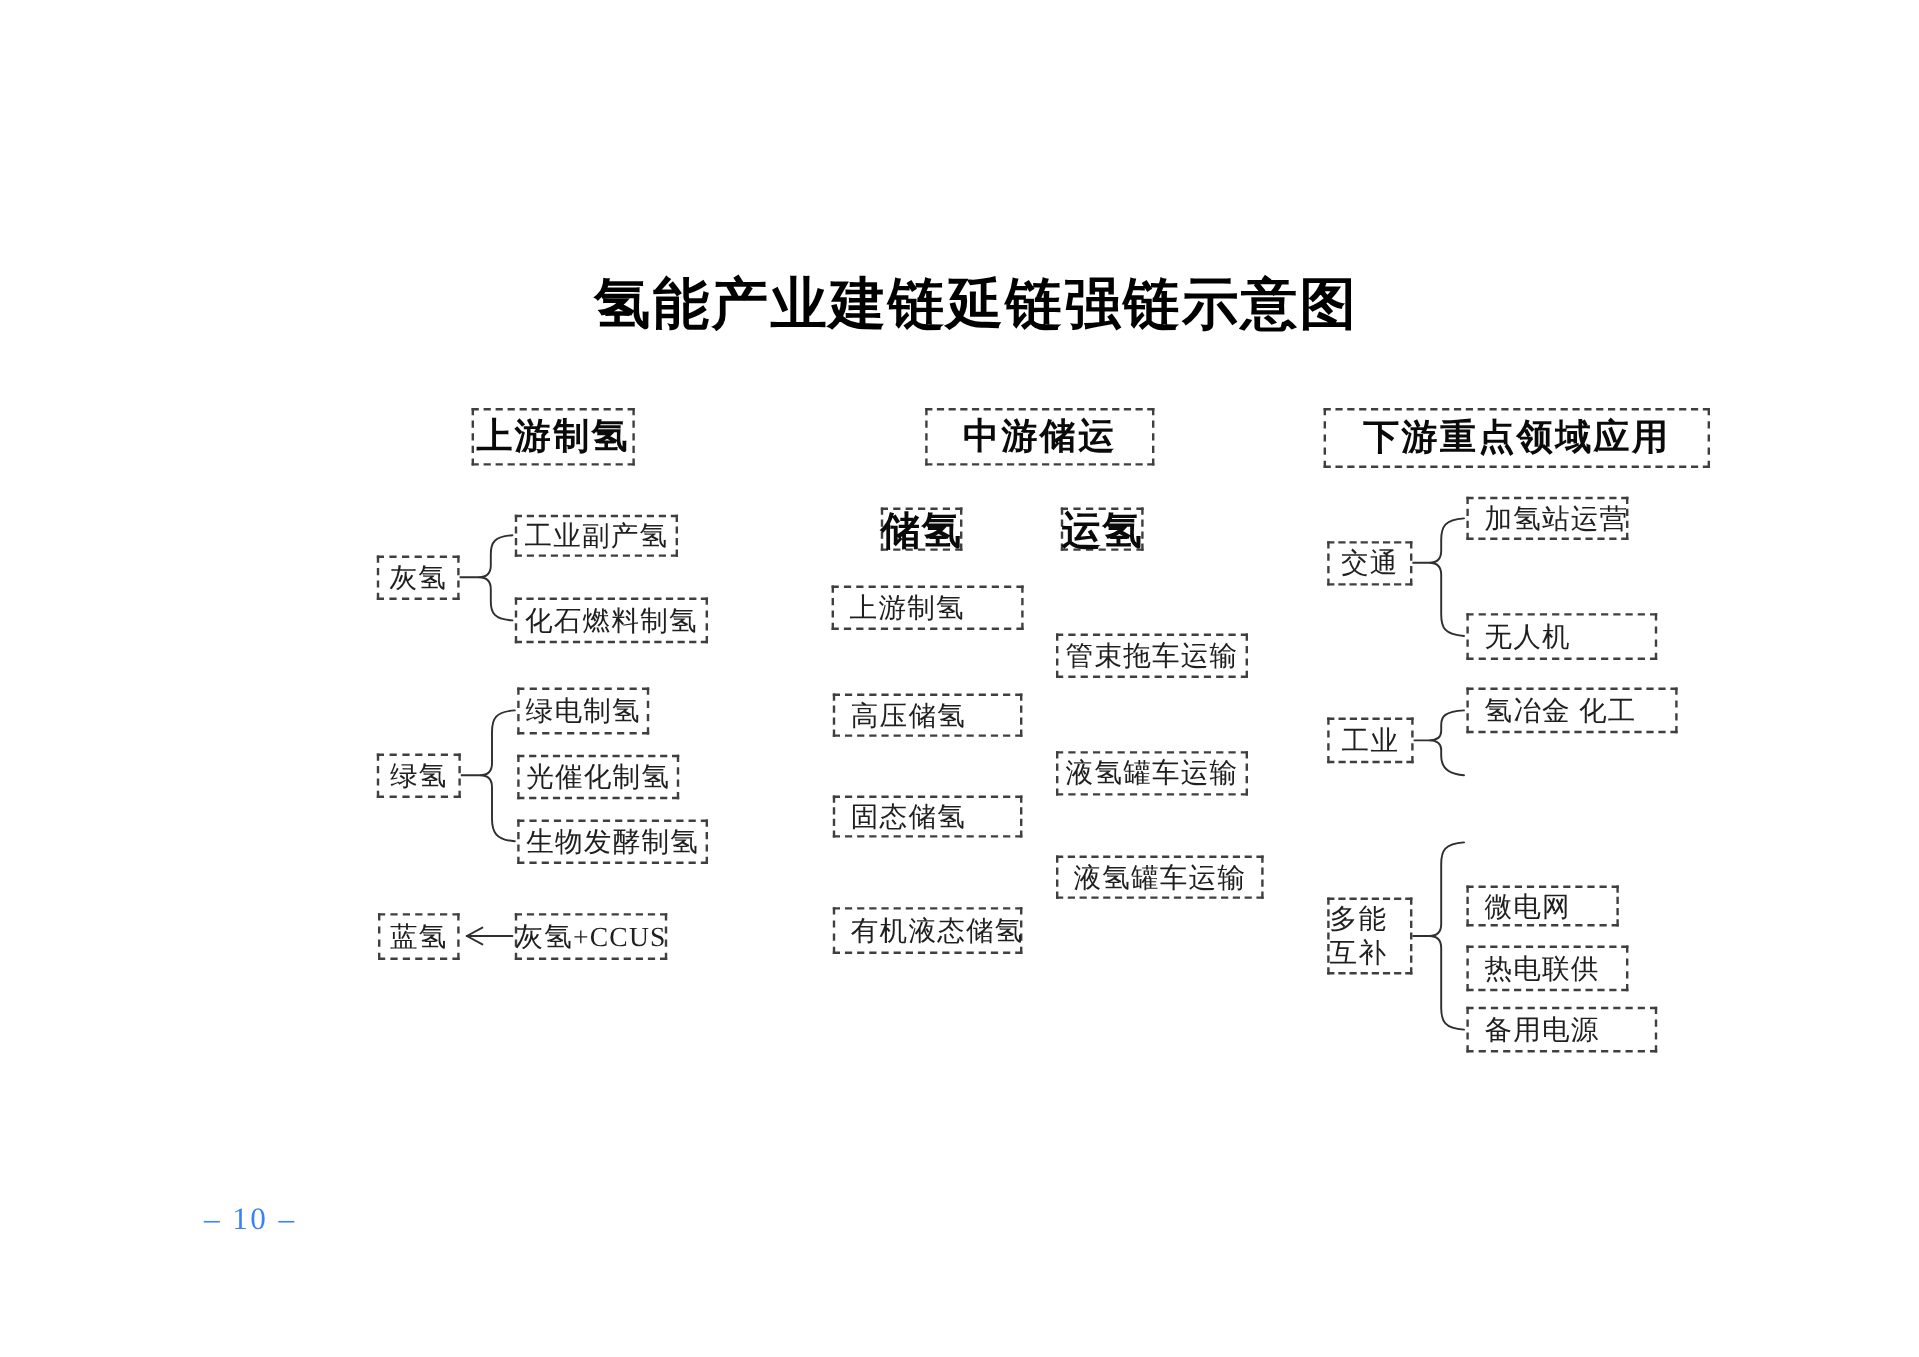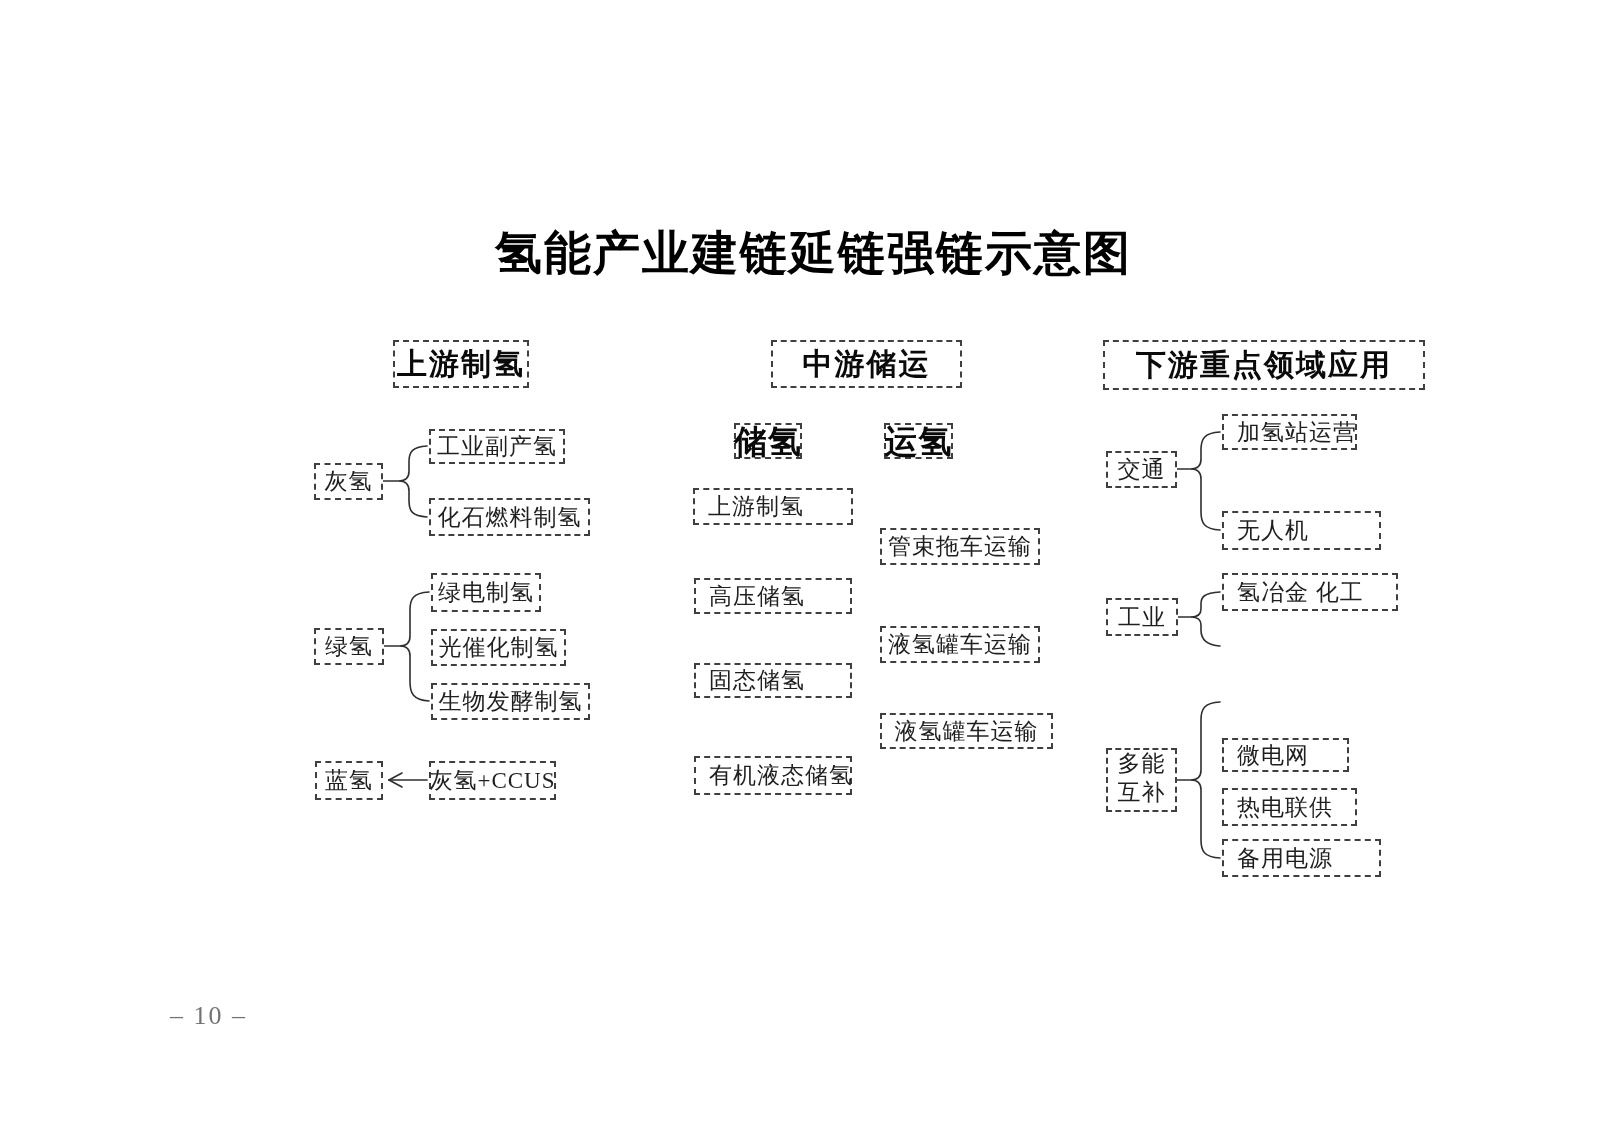--- a/index.html
+++ b/index.html
@@ -7,41 +7,41 @@
     width:1599px;height:1131px;position:relative;background:#ffffff;
     font-family:"Liberation Serif", serif;color:#1f1f1f;overflow:hidden;
   }
   #diagram{position:absolute;inset:0;margin-left:28px;}
   .title{
     position:absolute;left:0;right:0;top:222px;text-align:center;
     font-size:47px;font-weight:bold;letter-spacing:2px;color:#000;
     font-family:"Liberation Serif", serif;
   }
   .pageno{
-    position:absolute;left:142px;top:1001px;font-size:26px;color:#737373;
+    position:absolute;left:142px;top:1001px;font-size:26px;color:#3b82f6;
     font-family:"Liberation Serif", serif;letter-spacing:2px;
   }
   .box{
     position:absolute;box-sizing:border-box;border:2px dashed #3f3f3f;
     background:#ffffff;white-space:nowrap;font-size:23px;line-height:1;
     display:flex;align-items:center;letter-spacing:1px;
   }
   .ctr{justify-content:center;}
   .lft{justify-content:flex-start;padding-left:13px;}
   .hdr{
     font-family:"Liberation Sans", sans-serif;font-weight:bold;
     font-size:30px;justify-content:center;letter-spacing:2px;color:#0a0a0a;
   }
   .sub{
     font-family:"Liberation Sans", sans-serif;font-weight:bold;
     font-size:33px;justify-content:center;color:#0a0a0a;
   }
   .multiline{
-    white-space:normal;text-align:center;line-height:29px;
-    justify-content:center;align-items:center;font-family:Liberation Mono, monospace;
+    white-space:normal;line-height:29px;
+    justify-content:center;align-items:center;
   }
   svg.wires{position:absolute;left:0;top:0;z-index:0;}
   .box{z-index:1;}
 </style>
 </head>
 <body>
 
 <div id="diagram">
 
   <svg class="wires" width="1599" height="1131" viewBox="0 0 1599 1131">

